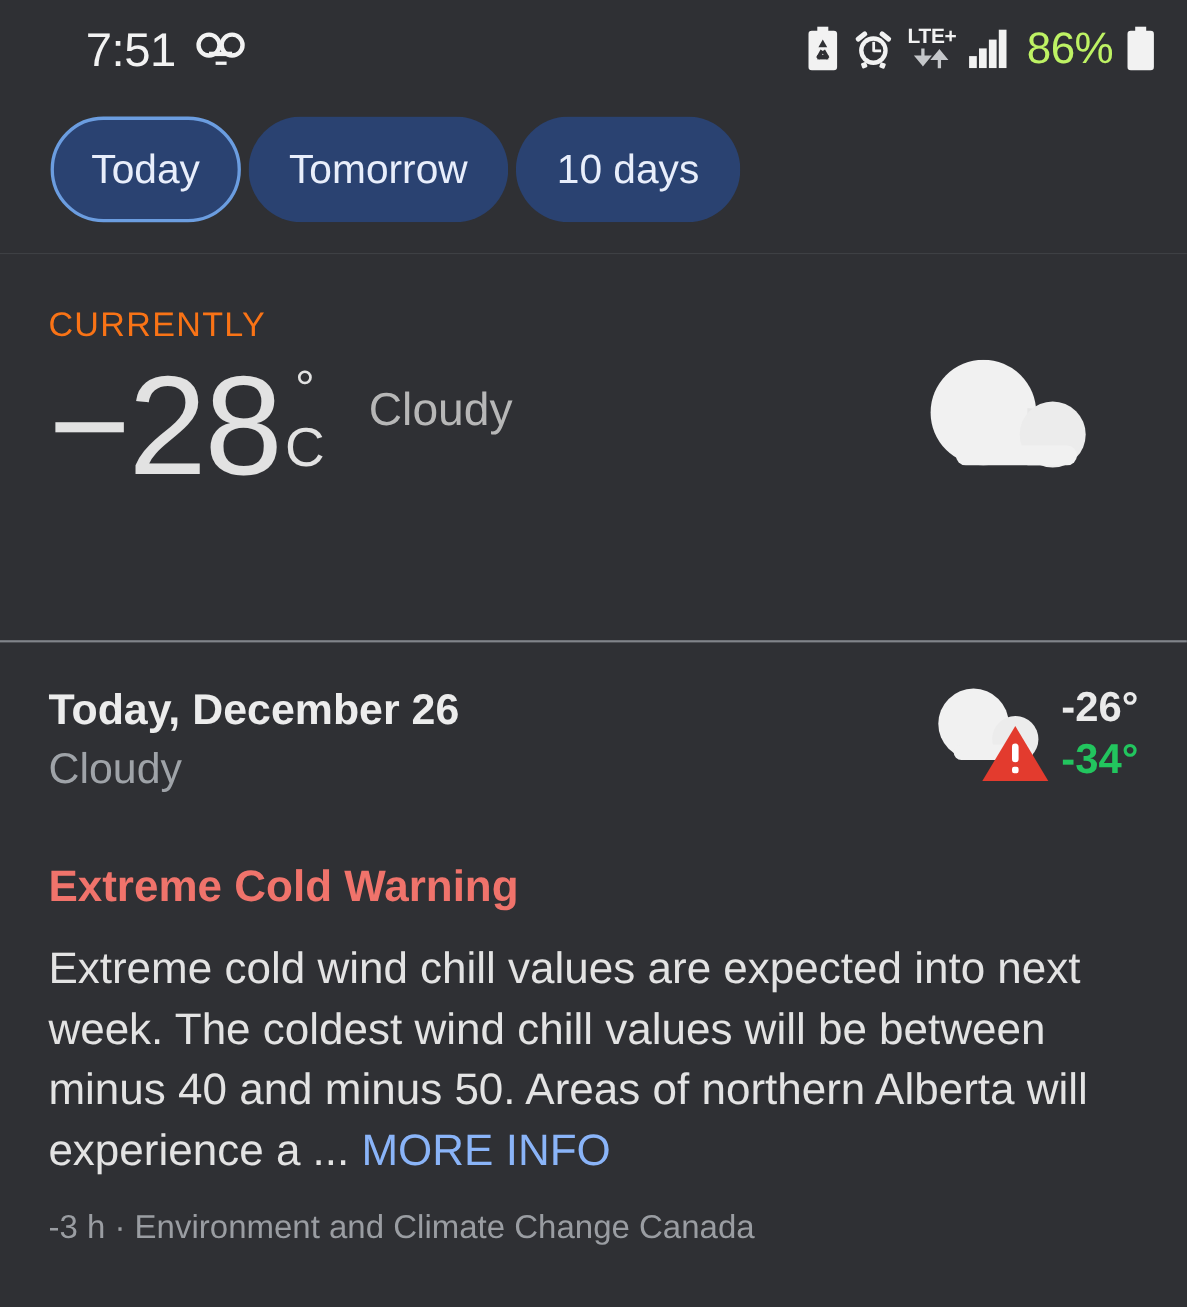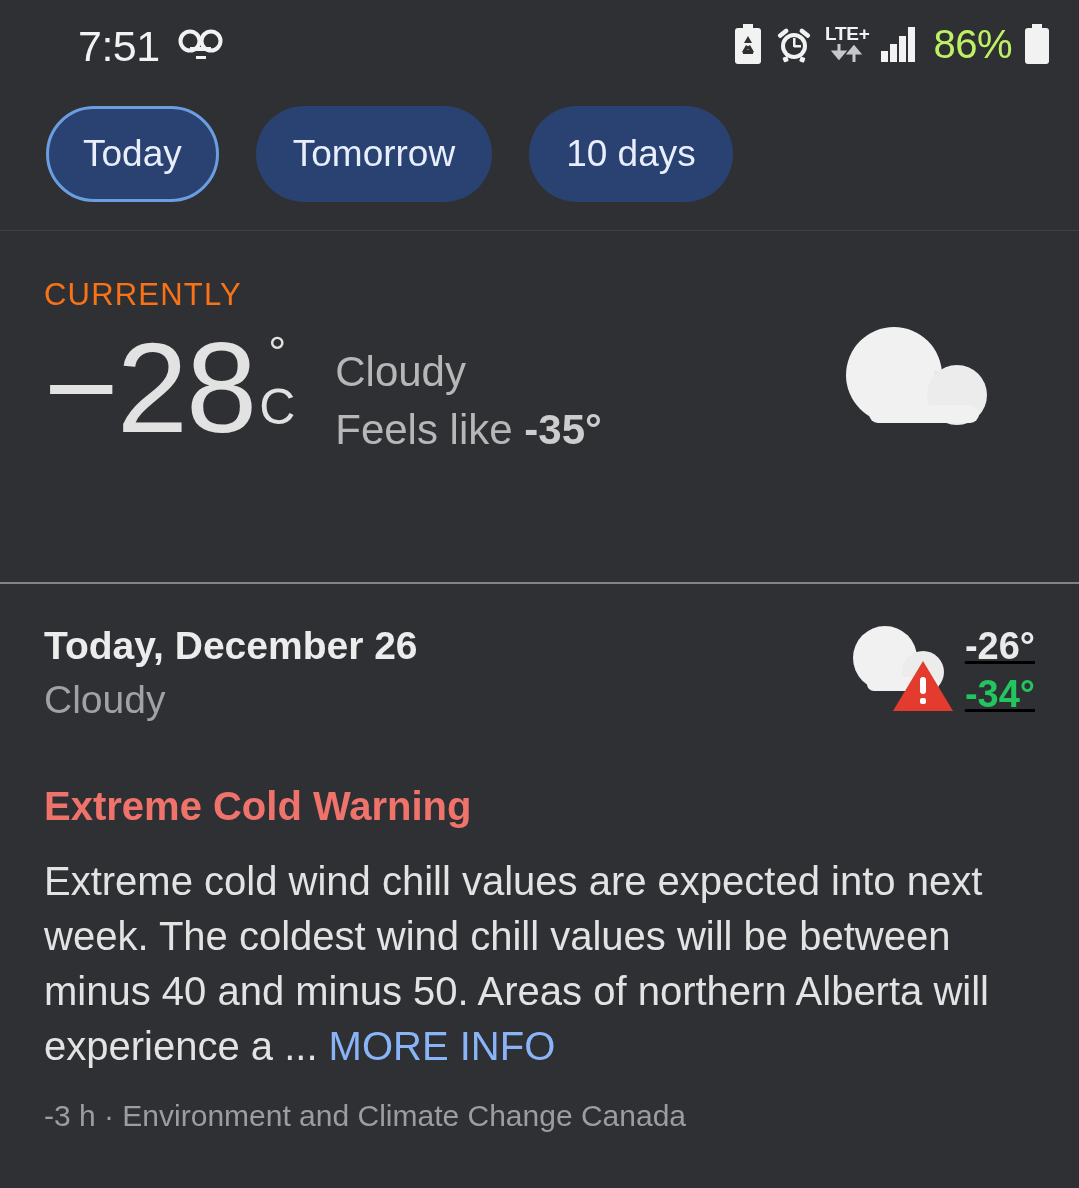--- a/index.html
+++ b/index.html
@@ -55,21 +55,21 @@
     font-size: 19px;
     font-weight: bold;
     color: #f2f2f2;
     letter-spacing: -0.3px;
   }
 
   
   .chips-row {
     display: flex;
     align-items: flex-start;
-    gap: 37px;
+    gap: 7px;
     padding: 14px 0 28px 46px;
   }
   .chip {
     background: #2a4271;
     color: #e8eefb;
     border-radius: 999px;
     font-size: 37px;
     height: 96px;
     display: flex;
     align-items: center;
@@ -185,23 +185,21 @@
     line-height: 1.15;
   }
   .day-cond {
     font-size: 39px;
     color: #9fa3a8;
     line-height: 1.3;
     margin-top: 6px;
   }
   .day-right {
     display: flex;
-    align-items: center;
     gap: 8px;
-    text-decoration: underline;
   }
   .day-icon-wrap {
     position: relative;
     width: 110px;
     height: 92px;
   }
   .warn-triangle {
     position: absolute;
     right: 2px;
     bottom: -2px;
@@ -344,24 +342,20 @@
     <div class="big-temp">
       <span class="big-temp-number">−28</span>
       <span class="unit-stack">
         <span class="unit-deg">°</span>
         <span class="unit-c">C</span>
       </span>
     </div>
 
     <div class="cond-block">
       <div class="cond-text">Cloudy</div>
-      <div class="feels-text">
-        <span>Feels like</span>
-        <span class="feels-val">-35°</span>
-      </div>
     </div>
   </div>
 
   <div class="big-cloud">
     <svg width="156" height="104" viewBox="0 0 156 104">
       <circle cx="55" cy="48" r="48" fill="#f1f1f1"></circle>
       <path d="M95 44 a30 30 0 0 1 30 30 v22 H95 z" fill="#e6e6e6"></path>
       <circle cx="118" cy="68" r="30" fill="#ececec"></circle>
       <rect x="30" y="78" width="110" height="18" rx="9" fill="#f1f1f1"></rect>
     </svg>

